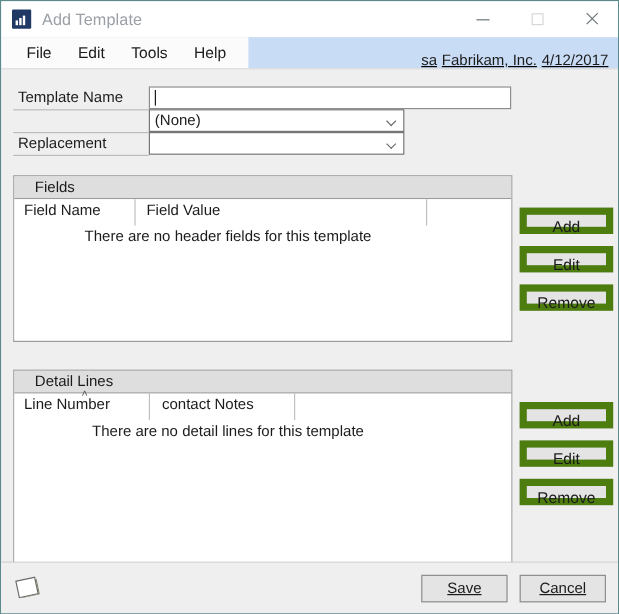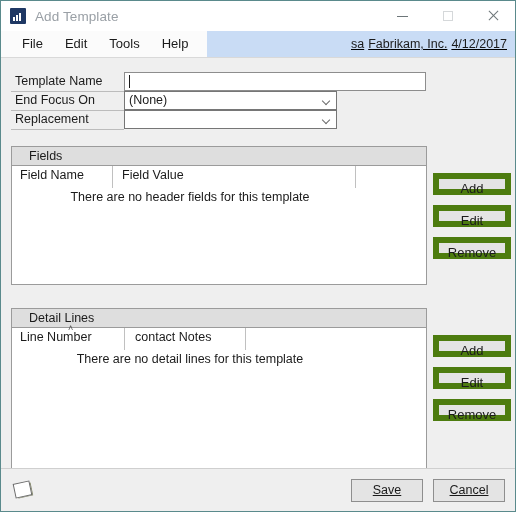--- a/index.html
+++ b/index.html
@@ -99,21 +99,21 @@
   .glyph-close::after  { transform: rotate(-45deg); }
 
   
   .menubar {
     position: absolute;
     left: 0; top: 30px;
     width: 514px;
     height: 26px;
     background: #c9dcf5;
     display: flex;
-    align-items: center;
+    align-items: flex-end;
   }
   .menu-left {
     background: #fbfbfb;
     display: flex;
     align-items: center;
     padding-left: 10px;
     padding-right: 8px;
     height: 26px;
   }
   .menu-item {
@@ -421,21 +421,20 @@
 
     <div class="form">
 
       <div class="form-row">
         <div class="form-label">Template Name</div>
         <div class="label-rule"></div>
         <div class="text-input"><span class="caret"></span></div>
       </div>
 
       <div class="form-row">
-        <div class="form-label">End Focus On</div>
         <div class="label-rule"></div>
         <div class="combo">
           <div class="combo-value">(None)</div>
           <div class="combo-arrow"></div>
         </div>
       </div>
 
       <div class="form-row">
         <div class="form-label">Replacement</div>
         <div class="label-rule"></div>

